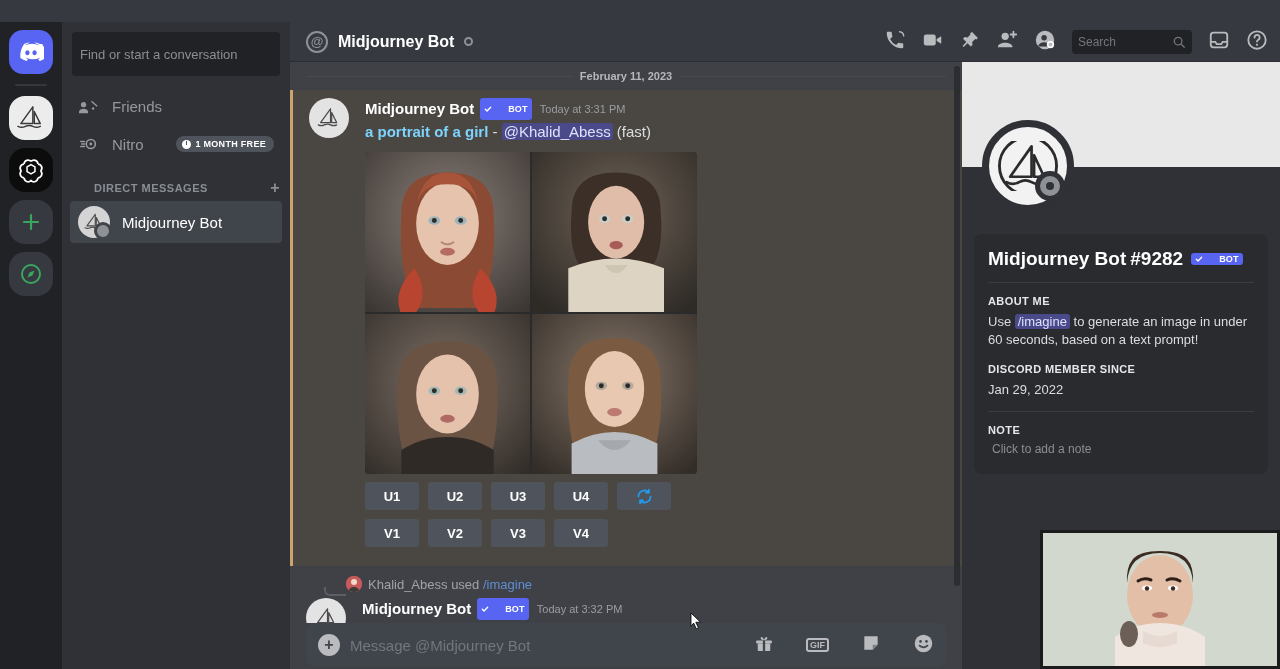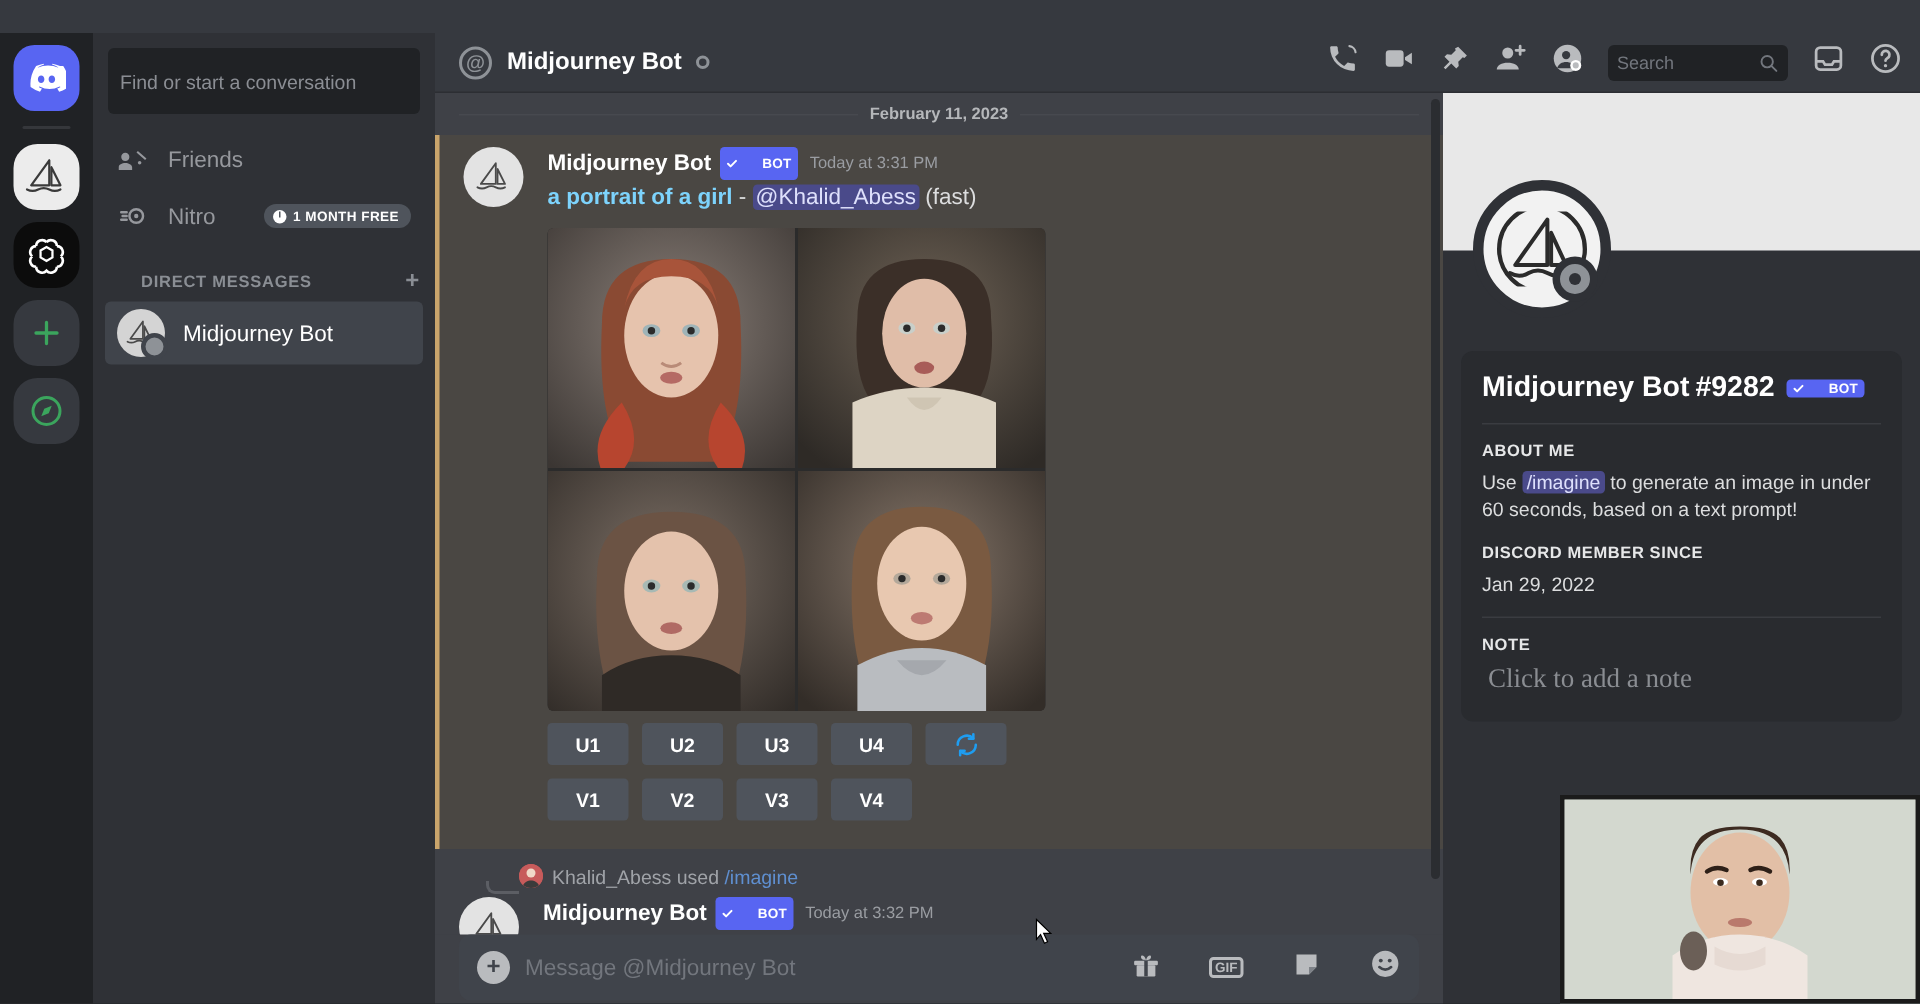--- a/index.html
+++ b/index.html
@@ -215,21 +215,21 @@
     position: absolute; left: 12px; top: 172px; width: 294px;
     background: #292b2f; border-radius: 8px; padding: 14px 14px 18px;
   }
   .rp-name { font-size: 19px; font-weight: bold; color: #fff; display: flex; align-items: center; gap: 8px; }
   .rp-name .disc { color: #fff; font-weight: bold; }
   .rp-hr { height: 1px; background: #3a3c41; margin: 12px 0; }
   .rp-h { font-size: 11px; font-weight: bold; color: #e6e7e8; letter-spacing: .4px; margin-bottom: 6px; }
   .rp-p { font-size: 13px; color: #dcddde; line-height: 18px; }
   .rp-p .slash-pill { background: #4a4a8a; color: #dee0fc; border-radius: 3px; padding: 0 3px; }
   .rp-gap { height: 14px; }
-  .rp-note { font-size: 18px; color: #8a8d92; padding-left: 4px; font-family: Liberation Serif, serif; }
+  .rp-note { font-size: 12px; color: #8a8d92; padding-left: 4px; }
 
   
   .cam {
     position: absolute; right: 0; bottom: 0; width: 240px; height: 139px;
     border: 3px solid #1b1b1b; overflow: hidden; background: #cfd4cc;
   }
 
   .cursor { position: absolute; left: 690px; top: 612px; width: 12px; height: 18px; }
 </style>
 </head>

